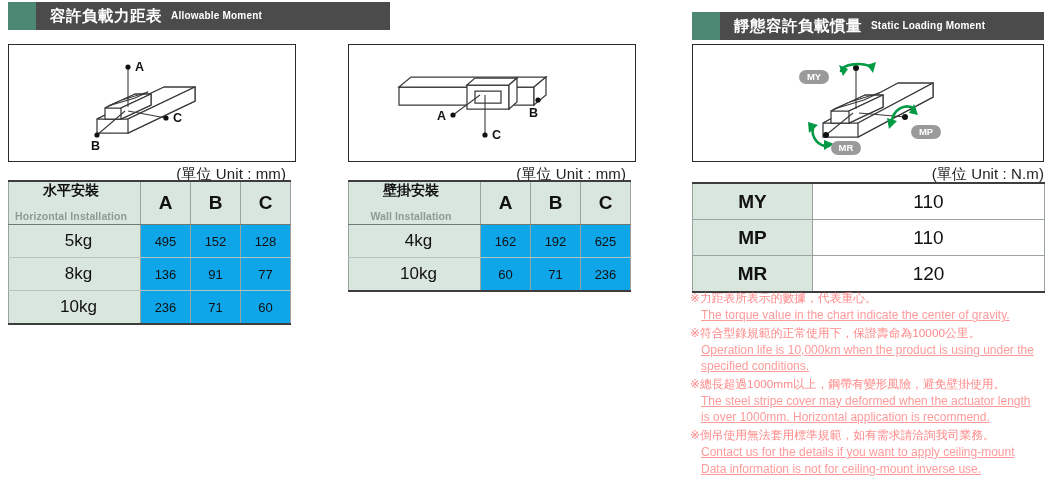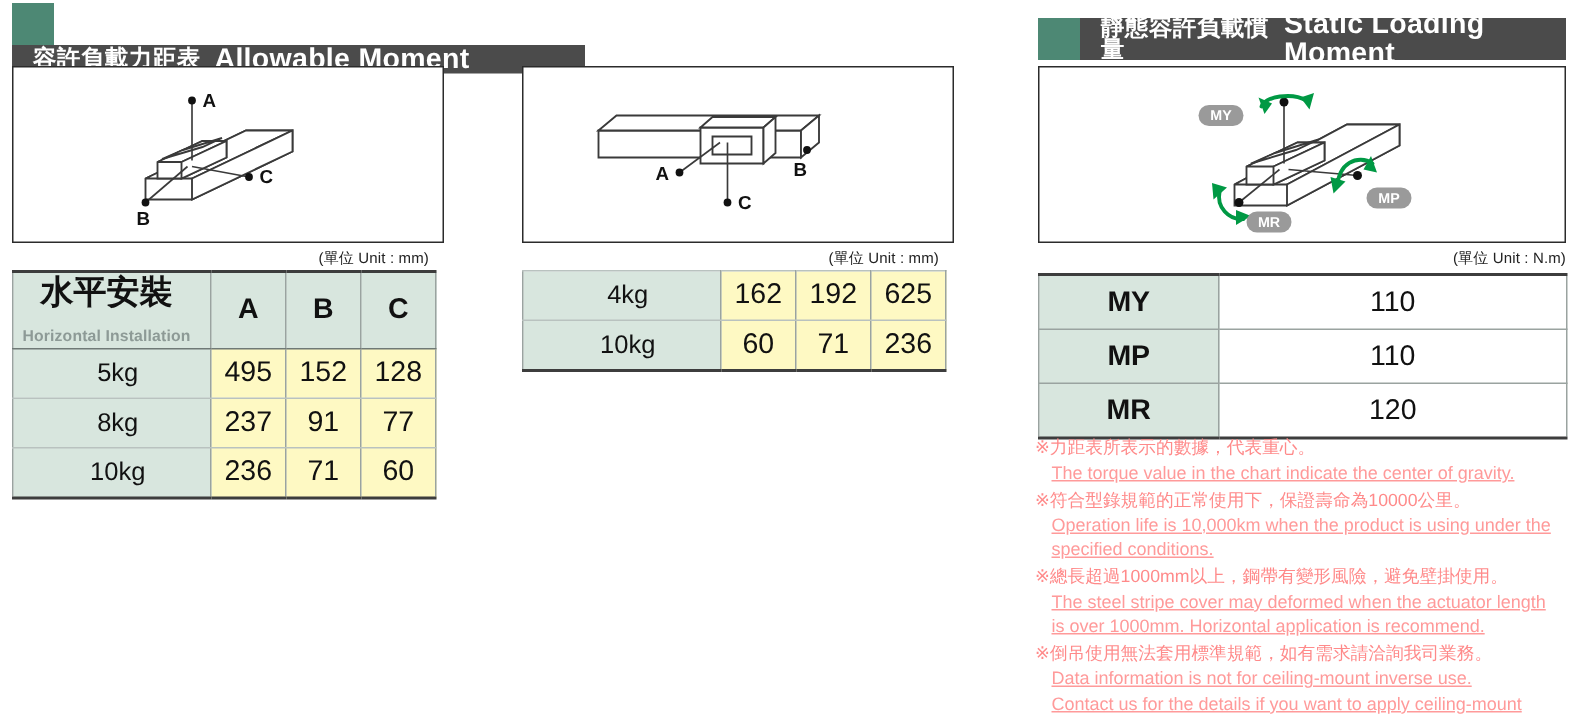--- a/index.html
+++ b/index.html
@@ -8,43 +8,43 @@
     font-family:"Liberation Sans","DejaVu Sans",sans-serif;
     overflow:hidden;position:relative;
   }
   .page{position:relative;width:1048px;height:479px;}
 
   
   .sec-header{position:absolute;height:28px;display:flex;align-items:stretch;}
   .sec-accent{width:28px;background:#4d8874;flex:0 0 28px;}
   .sec-bar{flex:1;background:#4b4b4b;display:flex;align-items:center;padding-left:14px;gap:9px;}
   .sec-cn{color:#ffffff;font-size:15.5px;font-weight:bold;letter-spacing:.5px;line-height:1;}
-  .sec-en{color:#ffffff;font-size:19px;font-weight:bold;letter-spacing:.2px;line-height:1;}
+  .sec-en{color:#ffffff;font-size:10px;font-weight:bold;letter-spacing:.2px;line-height:1;}
 
   
   .figframe{position:absolute;border:1.6px solid #2b2b2b;background:#fff;box-sizing:border-box;}
   .figframe svg{display:block;}
 
   
-  .unit{position:absolute;font-size:10px;color:#222;text-align:right;letter-spacing:.1px;}
+  .unit{position:absolute;font-size:15px;color:#222;text-align:right;letter-spacing:.1px;}
 
   
   table.dt{position:absolute;border-collapse:collapse;table-layout:fixed;background:#fff;}
   table.dt td{
     border-left:1px solid #9aa3a0;border-right:1px solid #9aa3a0;
     border-top:1px solid #b9c2bf;border-bottom:1px solid #b9c2bf;
     text-align:center;vertical-align:middle;color:#111;
   }
   table.dt tr.hdr td{background:#d8e6de;font-weight:bold;font-size:19px;
     border-top:2.2px solid #3d3d3d;border-bottom:1.5px solid #6f7976;height:40px;}
-  table.dt tr.row td{font-size:19px;height:30px;background:#fef9c3;}
+  table.dt tr.row td{font-size:13px;height:30px;background:#0ea5e9;}
   table.dt tr.row td.lab{background:#d8e6de;font-size:17px;padding-left:16px;}
   table.dt tr.last td{border-bottom:2.2px solid #3d3d3d;}
   td.lab{padding-right:8px;text-align:center;}
-  .lab-cn{font-size:22px;font-weight:bold;color:#111;line-height:1.05;display:block;}
+  .lab-cn{font-size:14px;font-weight:bold;color:#111;line-height:1.05;display:block;}
   .lab-en{font-size:10.5px;color:#8d9a96;line-height:1.1;display:block;margin-top:13px;letter-spacing:.1px;}
 
   
   table.mt{position:absolute;border-collapse:collapse;table-layout:fixed;background:#fff;}
   table.mt td{border:1px solid #9aa3a0;text-align:center;vertical-align:middle;
      font-size:19px;color:#111;height:33px;}
   table.mt td.k{background:#d8e6de;font-weight:bold;}
   table.mt tr.first td{border-top:2.2px solid #3d3d3d;}
   table.mt tr.lastr td{border-bottom:2.2px solid #3d3d3d;}
 
@@ -59,21 +59,21 @@
   .gm{fill:none;stroke:#009944;stroke-width:2.6;stroke-linecap:round;}
   .lbl{font-size:12.5px;font-weight:bold;fill:#111;font-family:"Liberation Sans",sans-serif;}
   .ln{fill:none;stroke:#3a3a3a;stroke-width:1.1;}
   .bd{fill:#fff;stroke:#3a3a3a;stroke-width:1.25;}
 </style>
 </head>
 <body>
 
 <div class="page">
 
-  <div class="sec-header" style="left:8px;top:2px;width:382px;flex-direction:column;">
+  <div class="sec-header" style="left:8px;top:2px;width:382px;">
     <div class="sec-accent"></div>
     <div class="sec-bar">
       <span class="sec-cn">容許負載力距表</span>
       <span class="sec-en">Allowable Moment</span>
     </div>
   </div>
 
   <div class="figframe" style="left:8px;top:44px;width:288px;height:118px;">
     <svg width="285" height="115" viewBox="0 0 285 115">
 
@@ -147,41 +147,50 @@
         <td>C</td>
       </tr>
       <tr class="row">
         <td class="lab">5kg</td>
         <td>495</td>
         <td>152</td>
         <td>128</td>
       </tr>
       <tr class="row">
         <td class="lab">8kg</td>
-        <td>237</td>
+        <td>136</td>
         <td>91</td>
         <td>77</td>
       </tr>
       <tr class="row last">
         <td class="lab">10kg</td>
         <td>236</td>
         <td>71</td>
         <td>60</td>
       </tr>
     </tbody>
   </table>
 
   <table class="dt" style="left:348px;top:180px;width:282px;">
     <colgroup>
         <col style="width:132px">
         <col style="width:50px">
         <col style="width:50px">
         <col style="width:50px">
       </colgroup>
     <tbody>
+      <tr class="hdr">
+        <td class="lab">
+          <span class="lab-cn">壁掛安裝</span>
+          <span class="lab-en">Wall Installation</span>
+        </td>
+        <td>A</td>
+        <td>B</td>
+        <td>C</td>
+      </tr>
       <tr class="row">
         <td class="lab">4kg</td>
         <td>162</td>
         <td>192</td>
         <td>625</td>
       </tr>
       <tr class="row last">
         <td class="lab">10kg</td>
         <td>60</td>
         <td>71</td>
@@ -275,19 +284,19 @@
       <div class="note-en">Operation life is 10,000km when the product is using under the</div>
       <div class="note-en">specified conditions.</div>
     </div>
     <div class="note-blk">
       <div class="note-cn">※總長超過1000mm以上，鋼帶有變形風險，避免壁掛使用。</div>
       <div class="note-en">The steel stripe cover may deformed when the actuator length</div>
       <div class="note-en">is over 1000mm. Horizontal application is recommend.</div>
     </div>
     <div class="note-blk">
       <div class="note-cn">※倒吊使用無法套用標準規範，如有需求請洽詢我司業務。</div>
+      <div class="note-en">Contact us for the details if you want to apply ceiling-mount</div>
       <div class="note-en">Data information is not for ceiling-mount inverse use.</div>
-      <div class="note-en">Contact us for the details if you want to apply ceiling-mount</div>
       <div class="note-en">inverse usage.</div>
     </div>
   </div>
 
 </div>
 
 </body></html>

